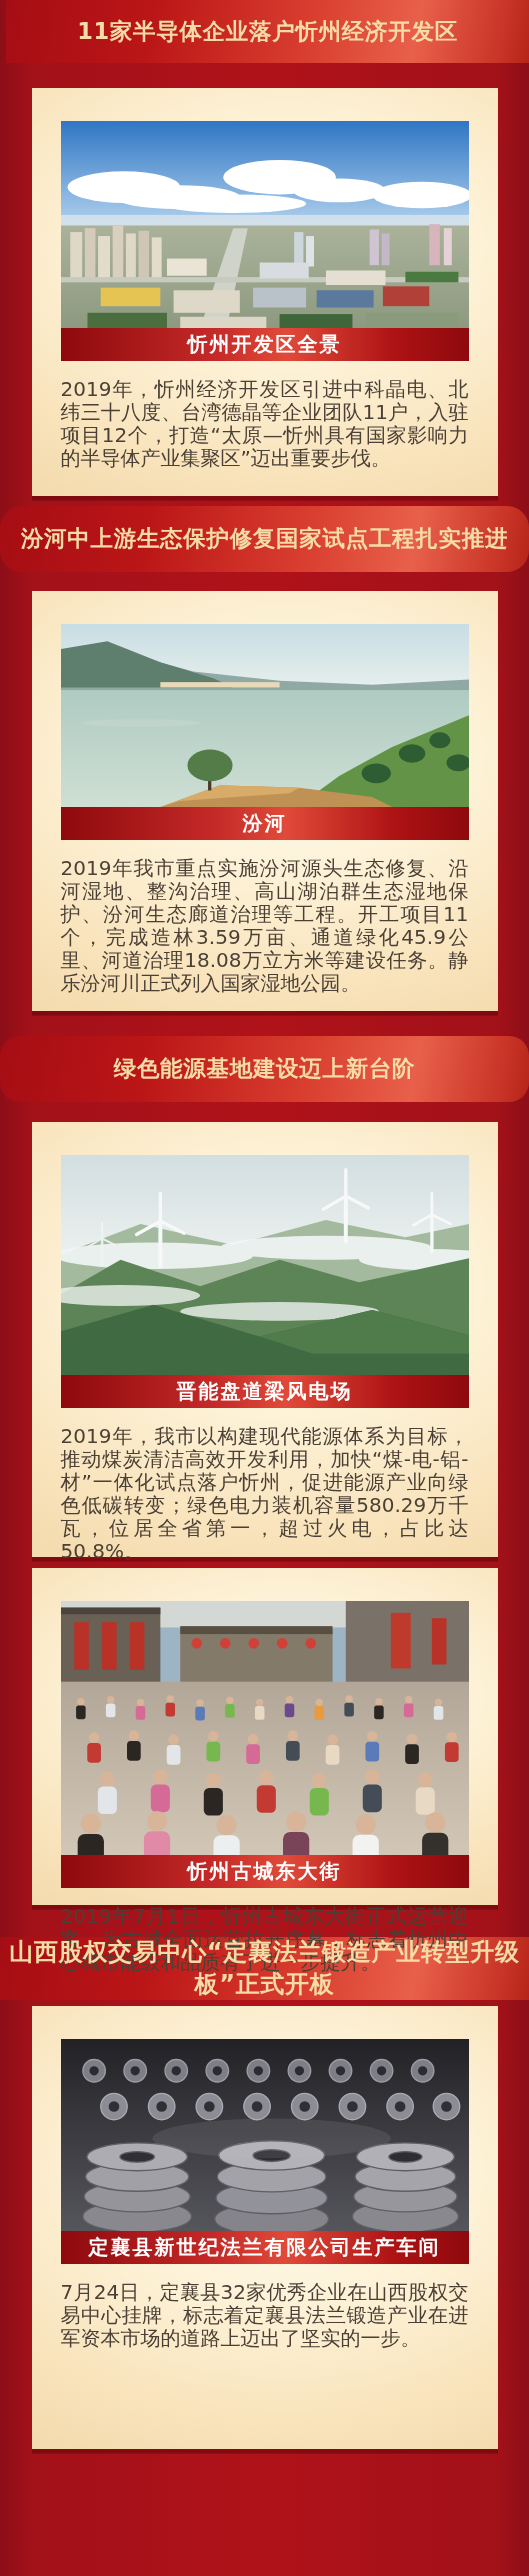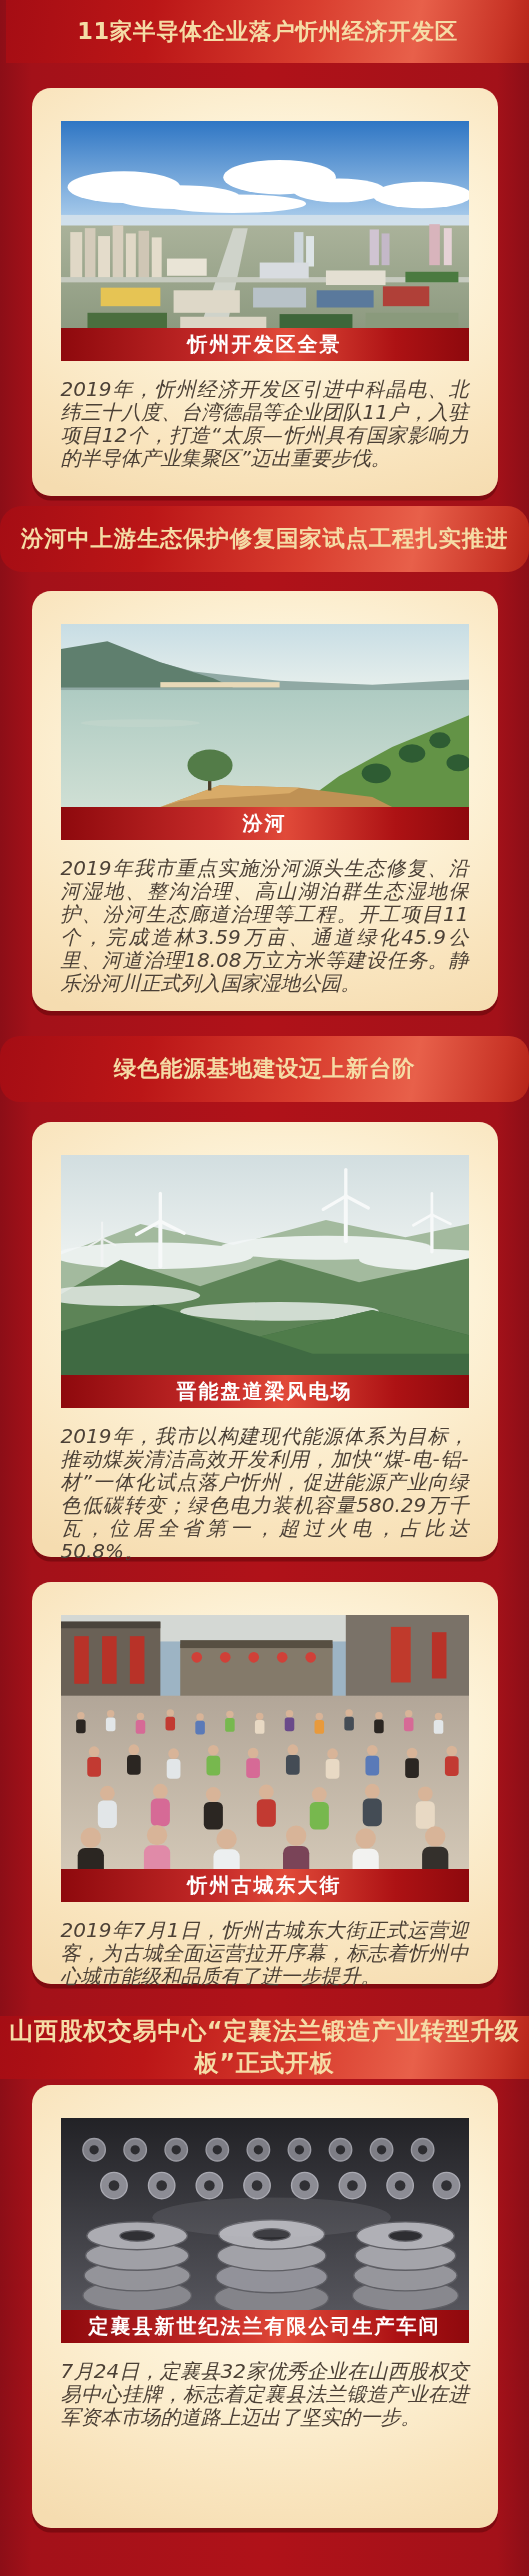--- a/index.html
+++ b/index.html
@@ -16,42 +16,41 @@
   .s1 .band{height:63px;margin-top:0;margin-left:6px;}
   .s2 .band{margin-top:10px;border-radius:22px;}
   .s3 .band{margin-top:25px;border-radius:20px;}
   .s4 .band{margin-top:26.5px;height:65px;font-size:19px;}
   .s5 .band{margin-top:32px;height:63px;font-size:24px;}
   .card{
     width:466px;margin:0 auto;box-sizing:border-box;
     padding:33px 29px 11px 29px;
     background:radial-gradient(ellipse 95% 70% at 55% 38%,#fffdf4 0%,#fdf2d7 42%,#f9e4bd 78%,#f5dcb0 100%);
     box-shadow:0 4.6px 0 rgba(96,5,9,0.55);
-    border-radius:19px;
   }
   .s1 .card{height:408px;margin-top:24.5px;}
   .s2 .card{height:420px;margin-top:19px;}
   .s3 .card{height:435px;margin-top:20px;}
-  .s4 .card{height:402px;margin-top:25px;}
+  .s4 .card{height:337px;margin-top:11px;}
   .s5 .card{height:443px;margin-top:6px;}
   .photo{width:408px;display:block;background:#9db4c4;}
   .s1 .photo{height:207px;}
   .s2 .photo{height:183px;}
   .s3 .photo{height:220px;}
   .s4 .photo{height:254px;}
   .s5 .photo{height:192px;}
   .photo svg{display:block;width:408px;height:100%;}
   .caption-bar{
     height:33px;display:flex;align-items:center;justify-content:center;
     background:linear-gradient(90deg,#8e090d 0%,#c52a28 38%,#e14a39 55%,#ad1214 82%,#8e090d 100%);
     color:#ffffff;font-size:20px;font-weight:bold;letter-spacing:2px;
   }
   .body-text{
     margin:17px 0 0 0;font-size:20px;line-height:23px;color:#4b4036;
-    text-align:justify;text-justify:inter-ideograph;font-style:italic;
+    text-align:justify;text-justify:inter-ideograph;
   }
   .bottom-pad{height:43px;}
 </style>
 </head>
 <body>
 
 <section class="s1">
   <div class="band">
     <span>11家半导体企业落户忻州经济开发区</span>
   </div>

